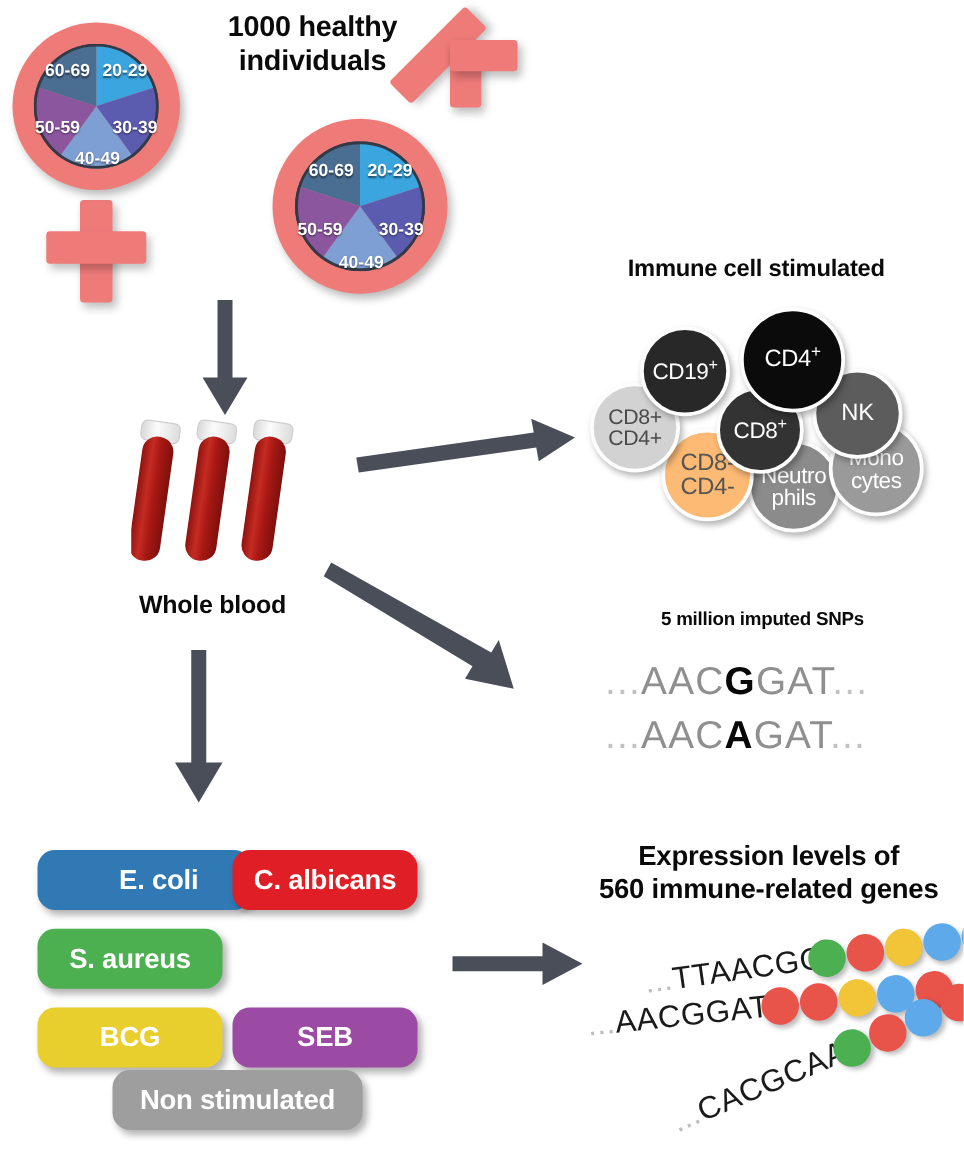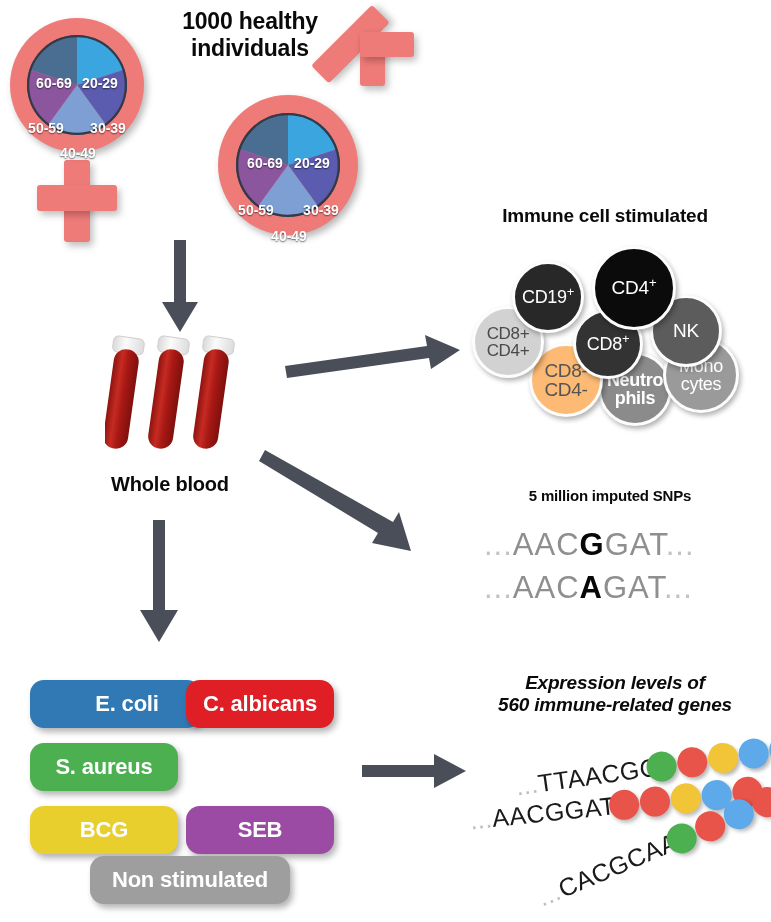--- a/index.html
+++ b/index.html
@@ -35,22 +35,21 @@
   #title-immune {
     left: 455px; top: 205px; width: 300px;
     font-size: 19px;
   }
   #title-snps {
     left: 465px; top: 487px; width: 290px;
     font-size: 15px;
   }
   #title-genes {
     left: 470px; top: 672px; width: 290px;
-    font-size: 19px;
-    font-style: italic;
+    font-size: 22px;
   }
   #label-whole-blood {
     left: 80px; top: 473px; width: 180px;
     font-size: 20px;
   }
 
   
   .gender { position: absolute; }
   .gender-ring {
     position: absolute;
@@ -64,21 +63,20 @@
     overflow: hidden;
     box-shadow: inset 0 0 0 2px rgba(45,45,55,0.85);
   }
   .pie-label {
     position: absolute;
     color: #ffffff;
     font-weight: bold;
     white-space: nowrap;
     text-shadow: 0 1px 1.5px rgba(0,0,0,0.55);
     transform: translate(-50%, -50%);
-    margin-top: 27px;
   }
   
   .fem-vert, .fem-horz {
     position: absolute;
     background: #ef7b79;
     box-shadow: 3px 4px 7px rgba(0,0,0,0.25);
   }
   
   .male-stem {
     position: absolute;
@@ -285,21 +283,21 @@
       <div class="cell" style="left: 592px; top: 246px; width: 84px; height: 84px; background: rgb(11, 11, 11); color: rgb(255, 255, 255); font-size: 19px; z-index: 9;"><span>CD4<sup>+</sup></span></div>
       <div class="cell" style="left: 512px; top: 261px; width: 72px; height: 72px; background: rgb(40, 40, 40); color: rgb(255, 255, 255); font-size: 18px; z-index: 8;"><span>CD19<sup>+</sup></span></div>
       <div class="cell" style="left: 650px; top: 295px; width: 72px; height: 72px; background: rgb(92, 92, 92); color: rgb(255, 255, 255); font-size: 19px; z-index: 6;"><span style="white-space: pre-line;">NK</span></div>
       <div class="cell" style="left: 573px; top: 309px; width: 70px; height: 70px; background: rgb(51, 51, 51); color: rgb(255, 255, 255); font-size: 18px; z-index: 7;"><span>CD8<sup>+</sup></span></div>
       <div class="cell" style="left: 472px; top: 306px; width: 72px; height: 72px; background: rgb(210, 210, 210); color: rgb(74, 74, 74); font-size: 17px; z-index: 4;"><span style="white-space: pre-line;">CD8+
 CD4+</span></div>
       <div class="cell" style="left: 663px; top: 337px; width: 76px; height: 76px; background: rgb(154, 154, 154); color: rgb(255, 255, 255); font-size: 18px; z-index: 5;"><span style="white-space: pre-line;">Mono
 cytes</span></div>
       <div class="cell" style="left: 529px; top: 343px; width: 74px; height: 74px; background: #fdba74; color: rgb(84, 84, 84); font-size: 19px; z-index: 3;"><span style="white-space: pre-line;">CD8-
 CD4-</span></div>
-      <div class="cell" style="left: 598px; top: 352px; width: 74px; height: 74px; background: rgb(139, 139, 139); color: rgb(255, 255, 255); font-size: 18px; z-index: 2;"><span style="white-space: pre-line; font-weight: bold;">Neutro
+      <div class="cell" style="left: 598px; top: 352px; width: 74px; height: 74px; background: rgb(139, 139, 139); color: rgb(255, 255, 255); font-size: 18px; z-index: 2;"><span style="white-space: pre-line;">Neutro
 phils</span></div>
     </div>
 
   <div class="heading abs" id="title-snps">5 million imputed SNPs</div>
 
   <div class="snp-line" id="snp-line-2" style="left:484px; top:570px;"><span class="dim">...</span><span class="mid">AAC</span><span class="hot">A</span><span class="mid">GAT</span><span class="dim">...</span></div>
   <div class="snp-line" id="snp-line-1" style="left:484px; top:527px;"><span class="dim">...</span><span class="mid">AAC</span><span class="hot">G</span><span class="mid">GAT</span><span class="dim">...</span></div>
 
   <div class="abs" id="stimulations" style="left:0; top:0; width:400px; height:922px;">
       <div class="stim" style="left: 30px; top: 680px; width: 148px; height: 48px; background: rgb(48, 121, 181); padding-left: 23px;">

